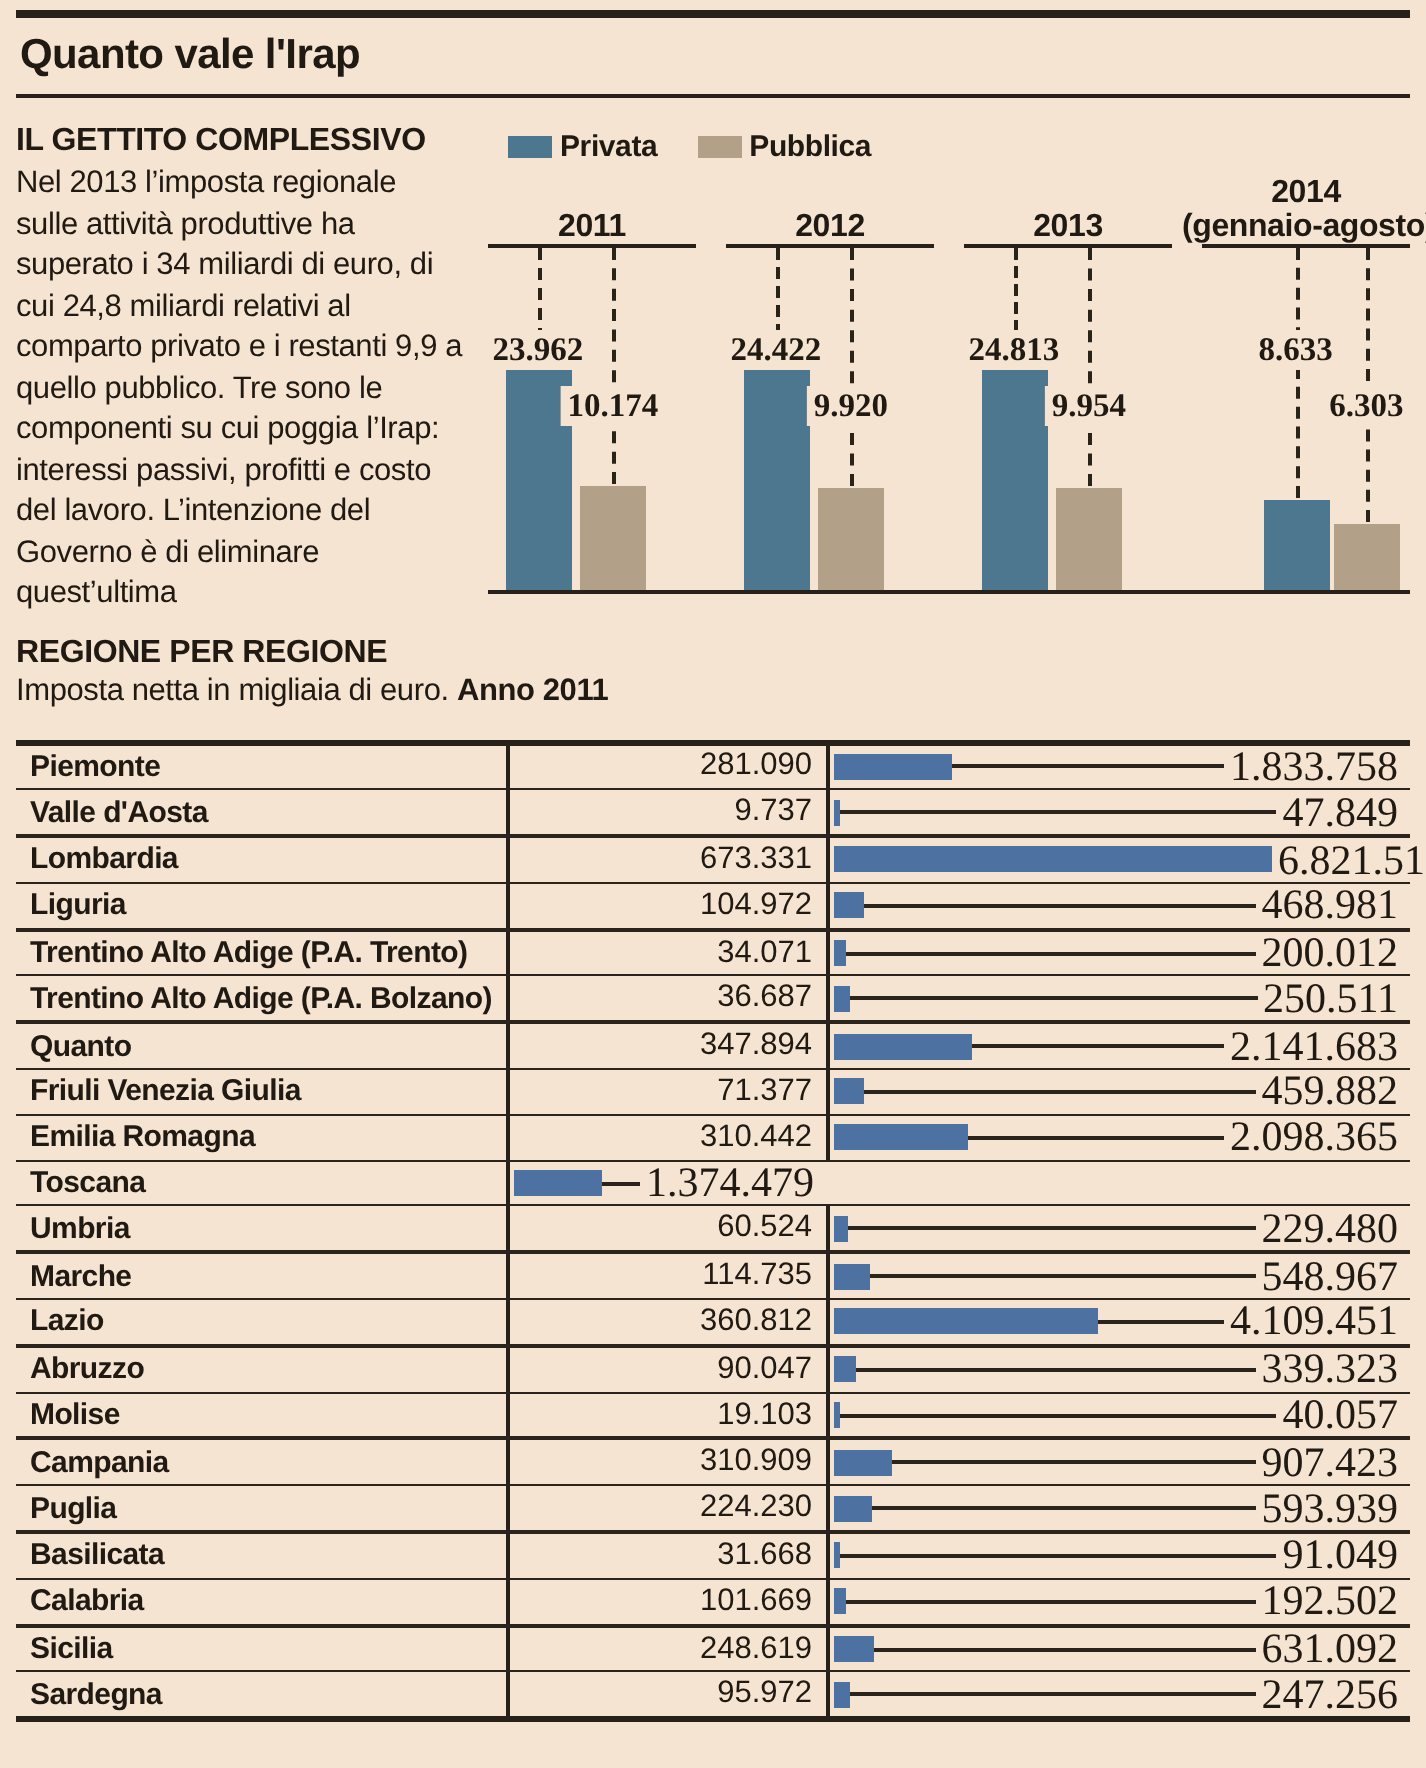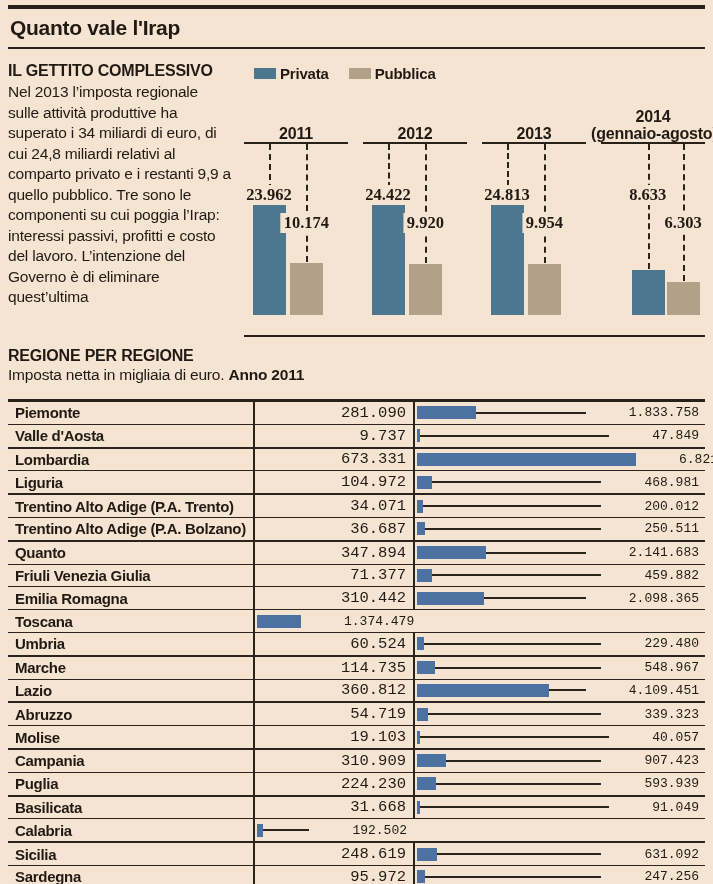--- a/index.html
+++ b/index.html
@@ -17,21 +17,21 @@
   .top-rule{border-top:4px solid var(--rule);margin-top:5px;}
   .page-title{font-size:21px;font-weight:bold;letter-spacing:-0.3px;margin:7px 0 7px 2px;}
   .thin-rule{border-top:2px solid var(--rule);}
 
   
   .sec1{display:flex;margin-top:13px;}
   .intro{width:230px;flex:none;padding-right:6px;}
   .intro h2{font-size:16px;font-weight:bold;letter-spacing:-0.2px;margin-bottom:2px;}
   .intro p{font-size:15.5px;line-height:20.5px;letter-spacing:-0.2px;}
 
-  .chartcol{flex:1;display:flex;flex-direction:column;padding-left:6px;gap:20px;}
+  .chartcol{flex:1;display:flex;flex-direction:column;padding-left:6px;}
   .legend{display:flex;align-items:center;gap:20px;margin:2px 0 0 10px;height:18px;}
   .lg-item{display:flex;align-items:center;gap:4px;}
   .lg-swatch{width:22px;height:11px;display:inline-block;}
   .lg-label{font-size:15px;font-weight:bold;letter-spacing:-0.2px;}
 
   .cgroups{display:flex;justify-content:space-between;margin-top:0;}
   .cgroup{width:104px;flex:none;}
   .cyear{height:40px;display:flex;flex-direction:column;justify-content:flex-end;width:124px;margin-left:-10px;text-align:center;font-size:16px;font-weight:bold;line-height:17px;letter-spacing:-0.2px;}
   .cyear span{white-space:nowrap;}
   .cplot{position:relative;height:173px;border-top:2px solid var(--rule);}
@@ -58,28 +58,28 @@
   .sub{font-size:15.5px;letter-spacing:-0.2px;margin-top:1px;}
   .sub b{font-weight:bold;}
 
   .rtable{margin-top:15px;border-top:3px solid var(--rule);border-bottom:3px solid var(--rule);}
   .trow{display:grid;grid-template-columns:245px 160px 1fr;align-items:stretch;border-bottom:1px solid #2b241c;}
   .trow.thick{border-bottom-width:2.5px;}
   .rbody .trow:last-child{border-bottom:none;}
   .cell{display:flex;align-items:center;height:21.8px;}
   .thead .cell{height:22px;}
   .c1{padding-left:7px;font-size:15px;font-weight:bold;letter-spacing:-0.3px;white-space:nowrap;overflow:hidden;}
-  .c2{justify-content:flex-end;padding-right:7px;border-left:2px solid var(--rule);font-family:Liberation Mono, monospace;font-size:15.5px;}
+  .c2{justify-content:flex-end;padding-right:7px;border-left:2px solid var(--rule);font-family:Liberation Sans, sans-serif;font-size:15.5px;}
   .c3{border-left:2px solid var(--rule);padding:0 6px 0 2px;}
   .thead{background:var(--hdrbg);border-bottom:2px solid var(--rule);}
   .thead .c1,.thead .c2,.thead .c3{font-family:"Liberation Sans",sans-serif;font-size:15px;font-weight:bold;letter-spacing:-0.2px;}
   .thead .c3{justify-content:flex-end;}
   .hbar{height:13px;flex:none;}
   .wire{flex:1;height:0;border-top:2px solid #2b241c;margin-right:3px;}
-  .amt{font-family:Liberation Mono, monospace;font-size:13px;white-space:nowrap;margin-left:40px;}
+  .amt{font-family:Liberation Serif, serif;font-size:21px;white-space:nowrap;}
 </style>
 <title>Quanto vale l'Irap</title></head>
 <body>
 
 <div class="page">
 
   <div class="top-rule"></div>
   <h1 class="page-title">Quanto vale l'Irap</h1>
   <div class="thin-rule"></div>
 
@@ -291,21 +291,21 @@
     <div class="cell c2">360.812</div>
     <div class="cell c3">
       <span class="hbar" style="width: 132px; background: rgb(77, 114, 161);"></span>
       <span class="wire"></span>
       <span class="amt">4.109.451</span>
     </div>
   </div>
 
   <div class="trow">
     <div class="cell c1">Abruzzo</div>
-    <div class="cell c2">54.719</div>
+    <div class="cell c2">90.047</div>
     <div class="cell c3">
       <span class="hbar" style="width: 11px; background: rgb(77, 114, 161);"></span>
       <span class="wire"></span>
       <span class="amt">339.323</span>
     </div>
   </div>
 
   <div class="trow thick">
     <div class="cell c1">Molise</div>
     <div class="cell c2">19.103</div>
@@ -341,20 +341,21 @@
     <div class="cell c2">31.668</div>
     <div class="cell c3">
       <span class="hbar" style="width: 3px; background: rgb(77, 114, 161);"></span>
       <span class="wire"></span>
       <span class="amt">91.049</span>
     </div>
   </div>
 
   <div class="trow thick">
     <div class="cell c1">Calabria</div>
+    <div class="cell c2">101.669</div>
     <div class="cell c3">
       <span class="hbar" style="width: 6px; background: rgb(77, 114, 161);"></span>
       <span class="wire"></span>
       <span class="amt">192.502</span>
     </div>
   </div>
 
   <div class="trow">
     <div class="cell c1">Sicilia</div>
     <div class="cell c2">248.619</div>

